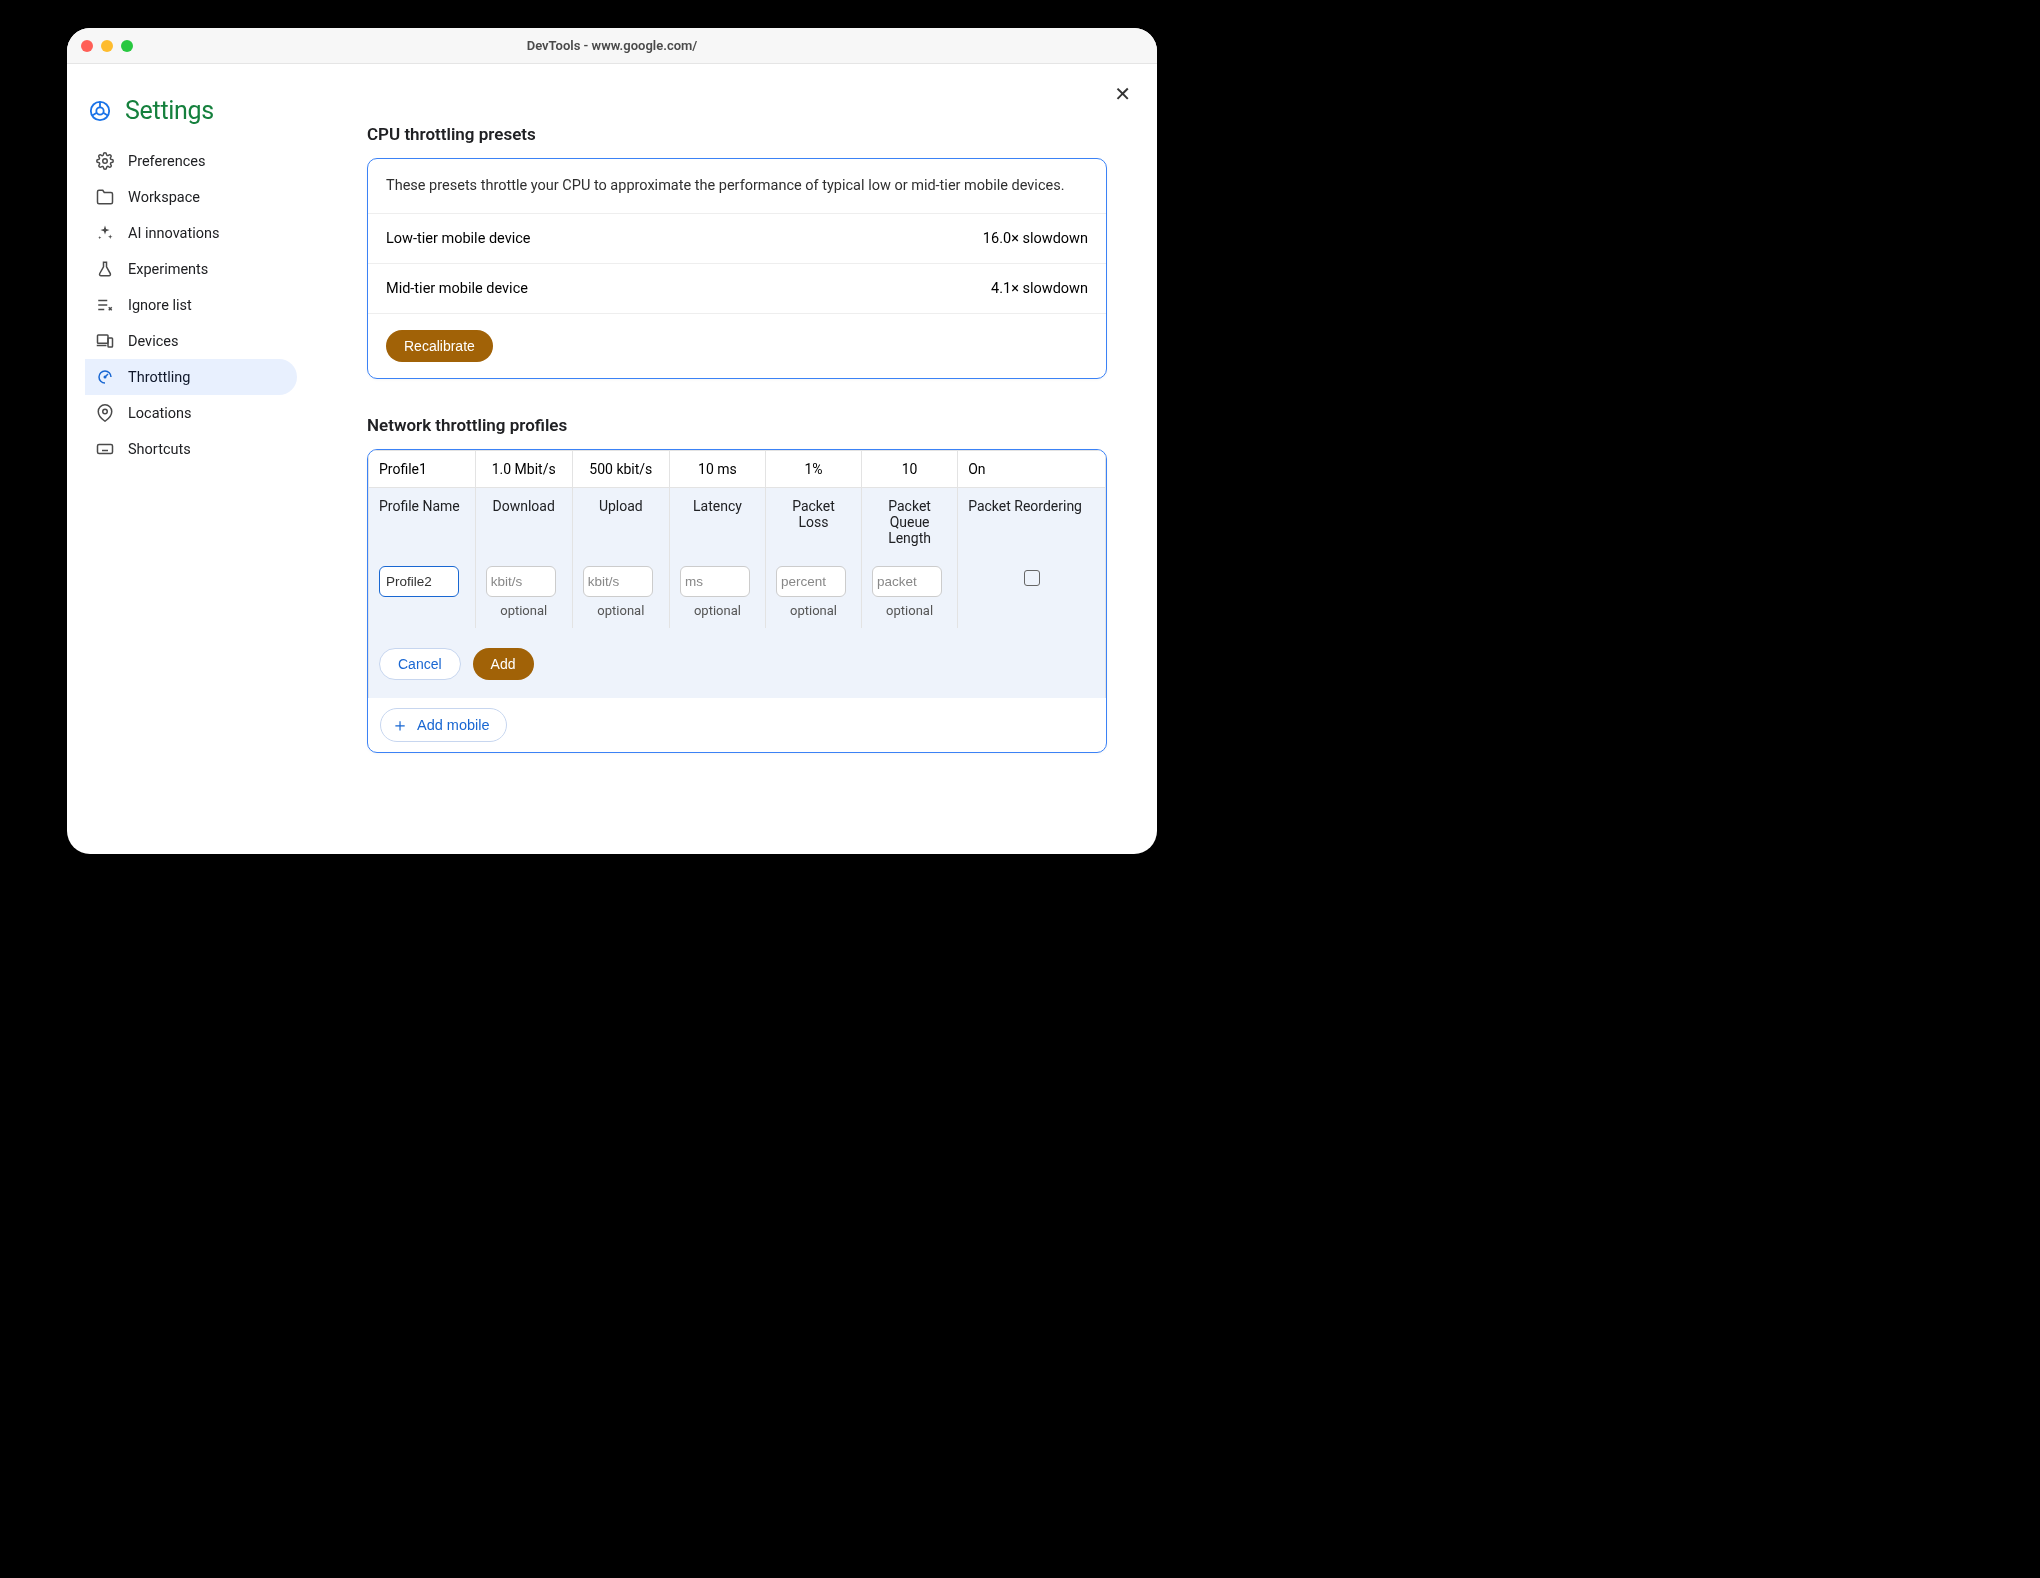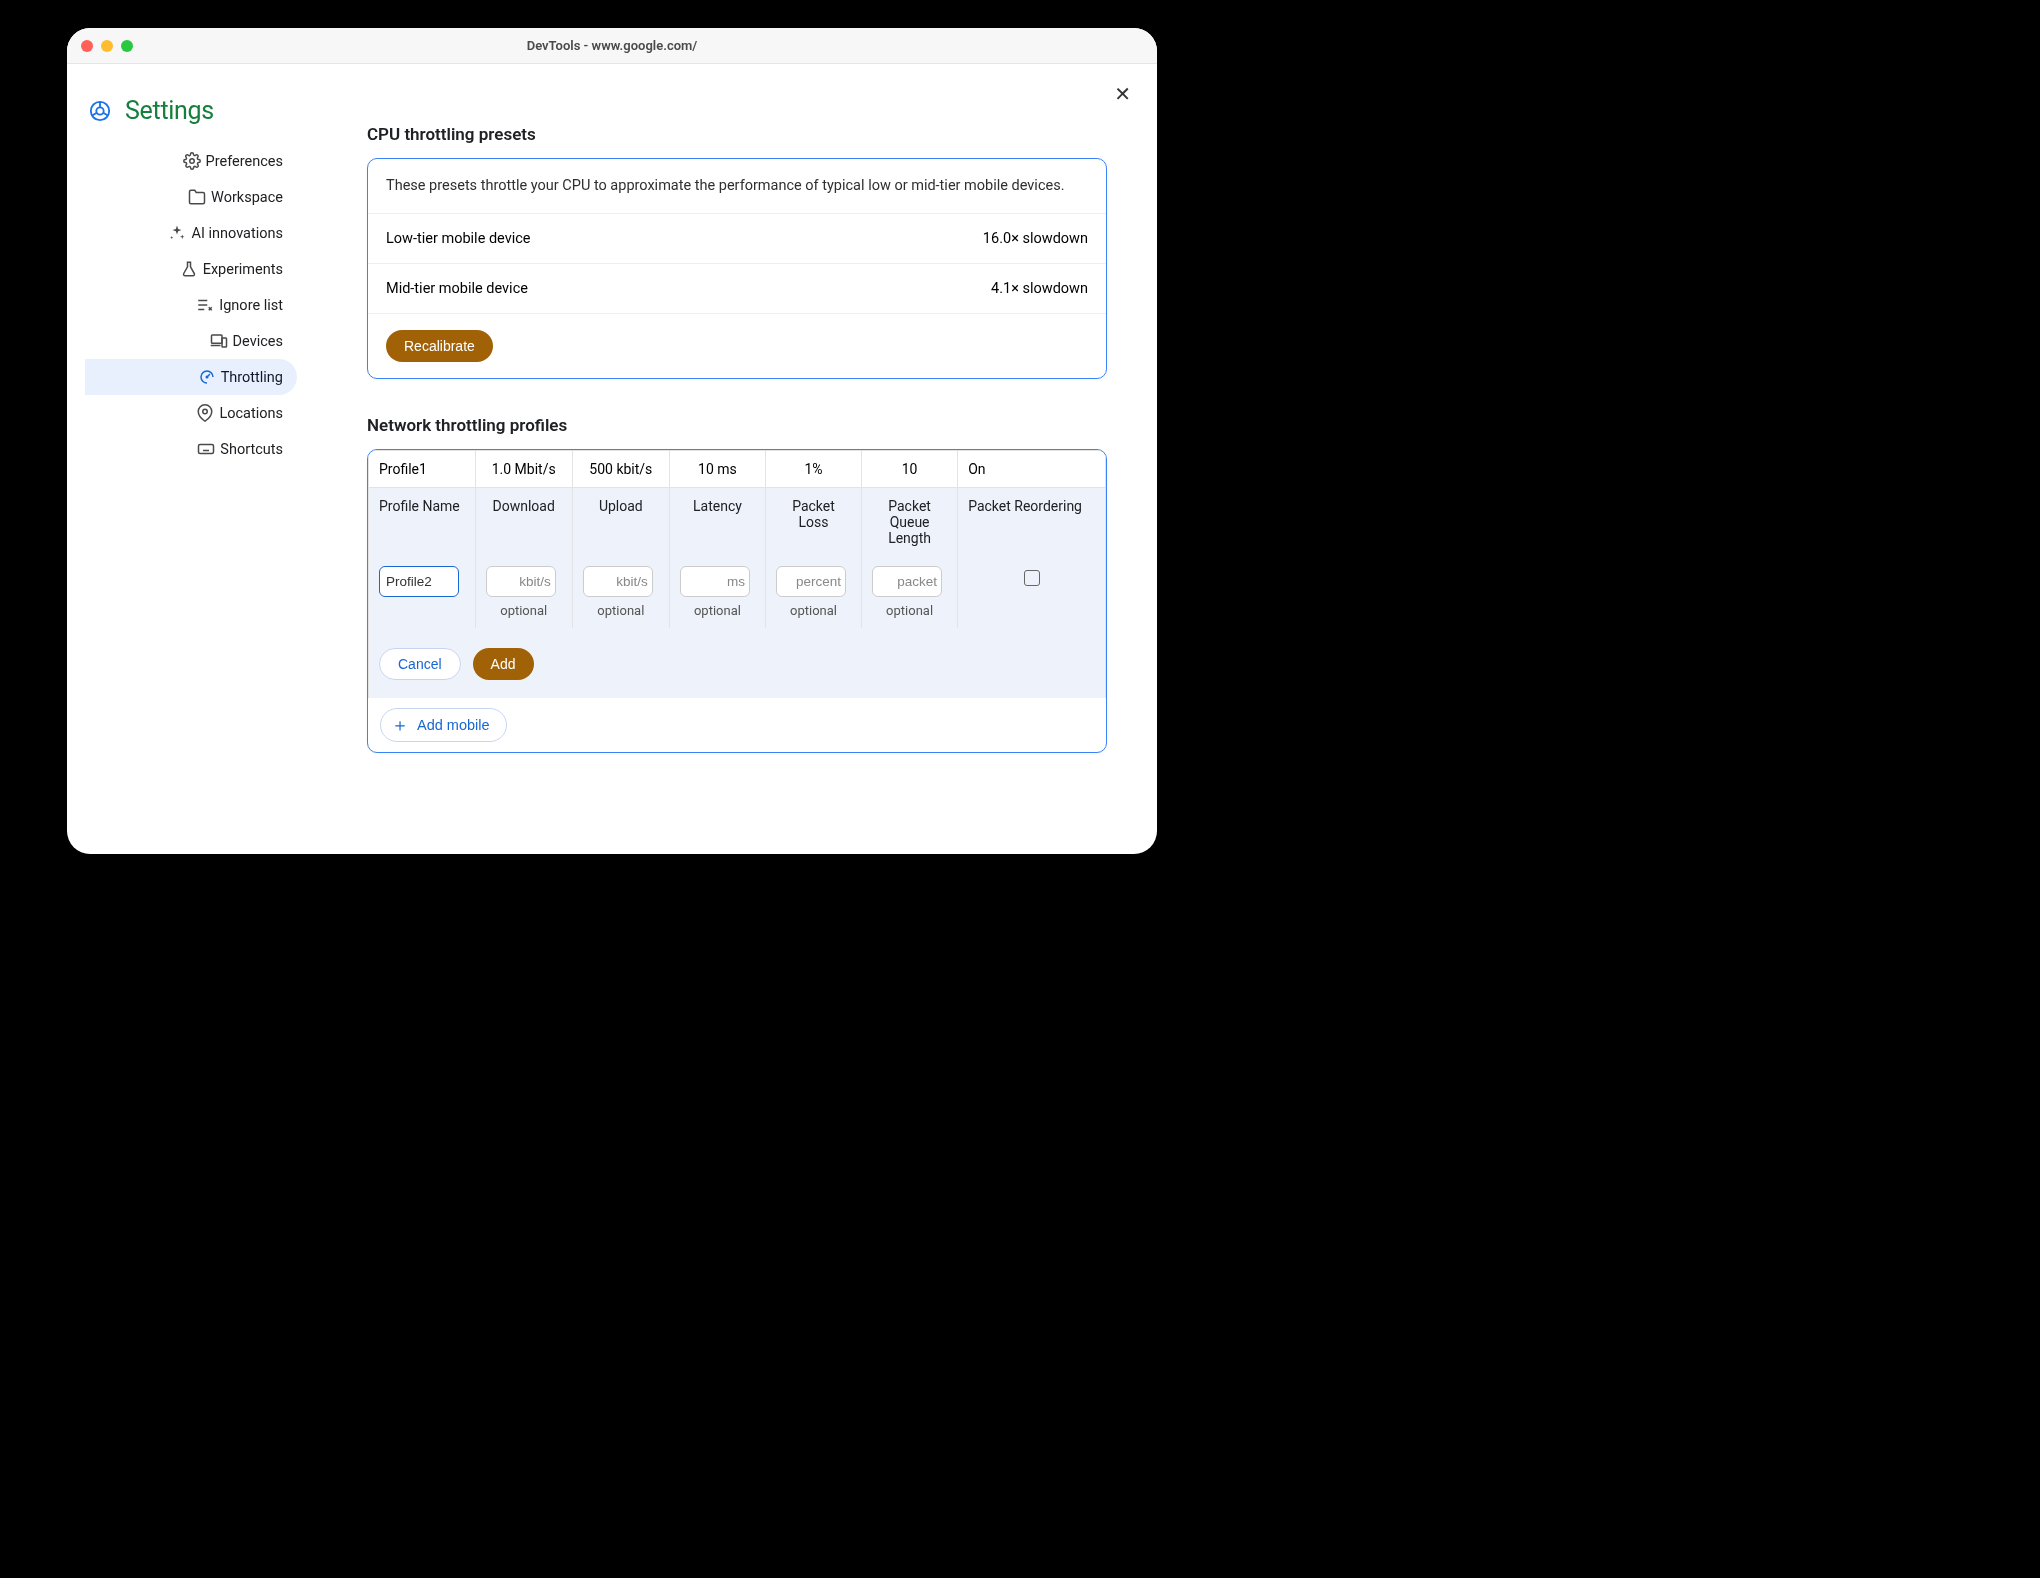--- a/index.html
+++ b/index.html
@@ -74,28 +74,27 @@
     .settings-header h1 {
       font-size: 25px;
       font-weight: 400;
       color: #15803d;
       letter-spacing: -0.3px;
     }
     .nav { list-style: none; }
     .nav-item {
       display: flex;
       align-items: center;
-      gap: 4px;
+      gap: 13px;
       padding: 8px 14px 8px 10px;
       font-size: 14.5px;
       color: #202124;
       cursor: pointer;
       border-radius: 0 20px 20px 0;
       margin-right: 60px;
-      justify-content: flex-end;
     }
     .nav-item.active {
       background: #e8f0fe;
       color: #0f172a;
     }
     .nav-item.active .nav-icon { color: #1967d2; }
     .nav-icon {
       width: 20px; height: 20px;
       display: flex; align-items: center; justify-content: center;
       color: #4a4a4a;
@@ -170,21 +169,21 @@
     }
     .edit-section.last td { padding-bottom: 18px; }
     .input-cell {
       text-align: center;
     }
     .small-input {
       width: 70px;
       padding: 7px 4px;
       border: 1px solid #ccc;
       border-radius: 6px;
-      text-align: right;
+      text-align: left;
       font-size: 13.5px;
       color: #333;
     }
     .small-input.name {
       width: 80px;
       text-align: left;
       padding-left: 6px;
       border: 1.5px solid #1967d2;
     }
     .small-input::placeholder { color: #888; }

